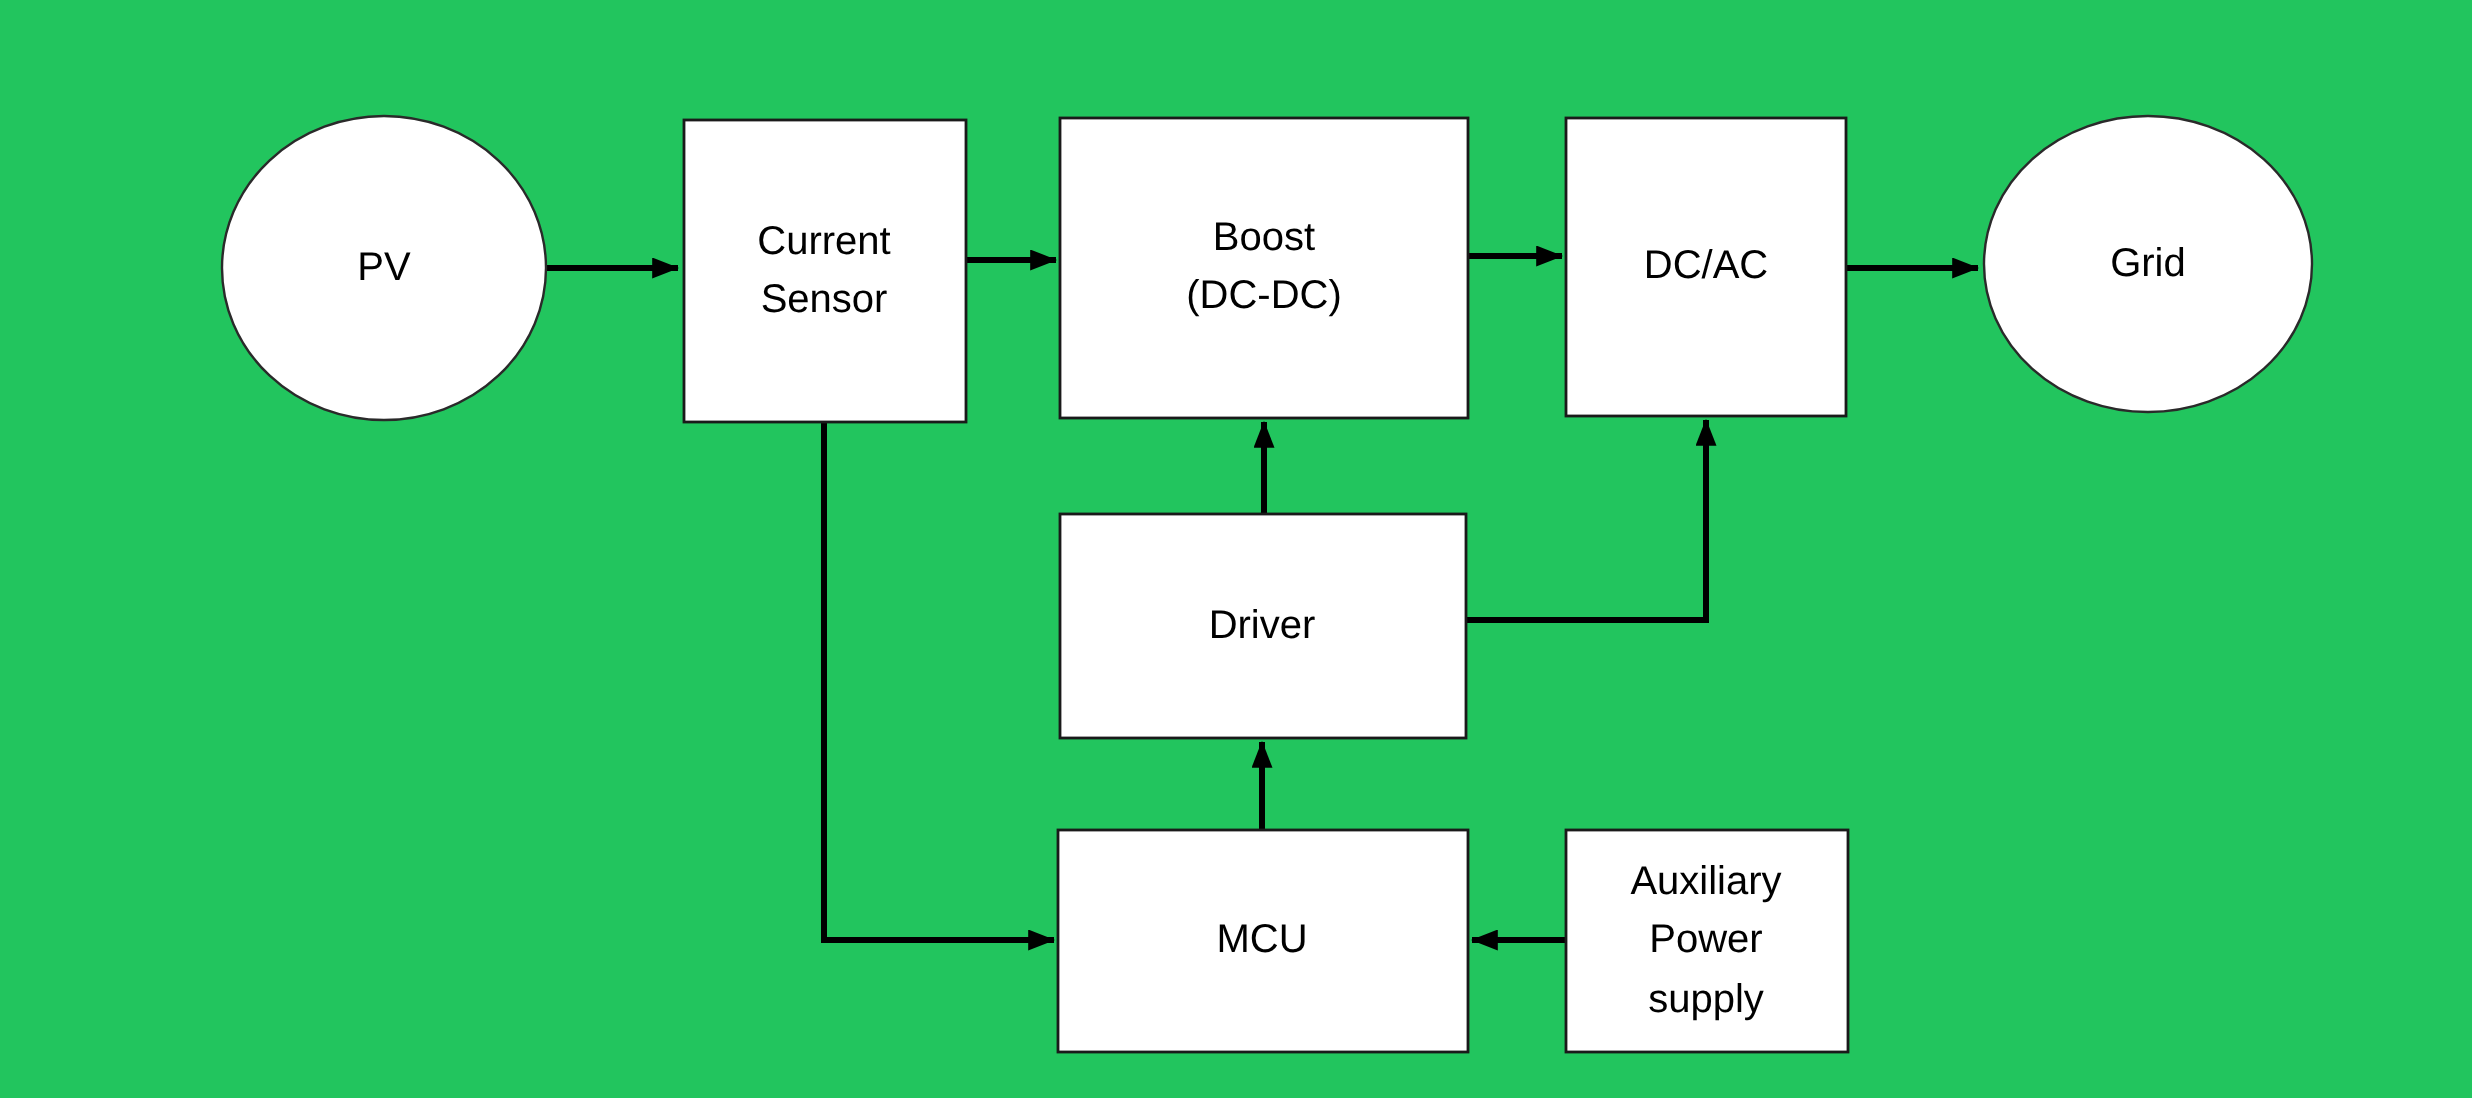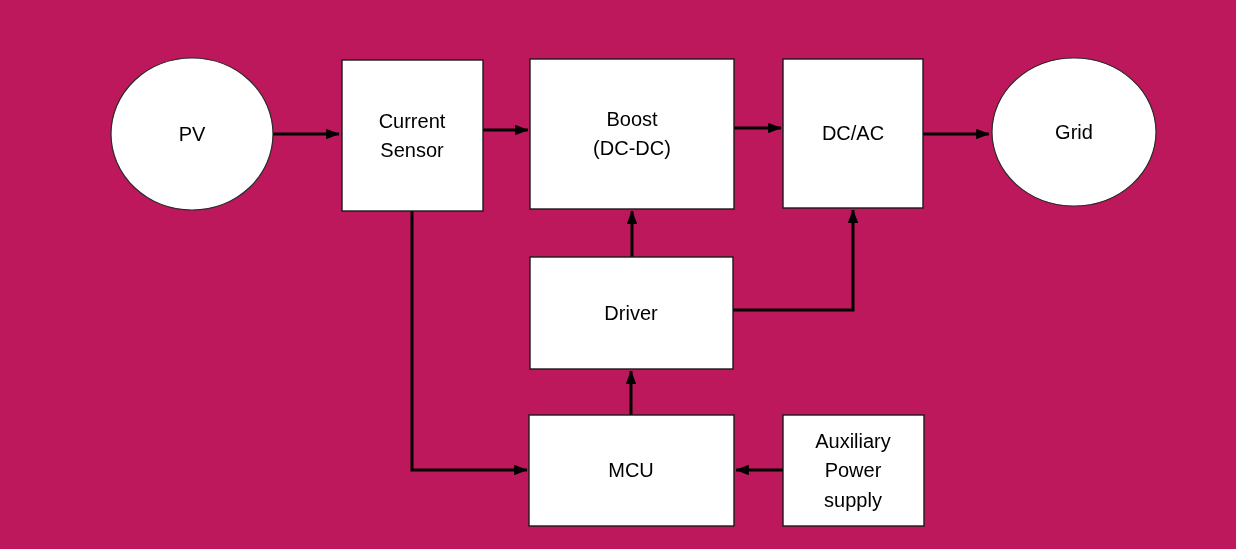--- a/index.html
+++ b/index.html
@@ -7,21 +7,21 @@
     padding: 0;
     background: #ffffff;
     width: 1236px;
     height: 549px;
     overflow: hidden;
   }
   .diagram-wrap {
     position: relative;
     width: 1236px;
     height: 549px;
-    background: #be185d;
+    background: #22c55e;
   }
   svg {
     display: block;
   }
   .node-shape {
     fill: #ffffff;
     stroke: #1a1a1a;
     stroke-width: 1.4;
   }
   .node-ellipse {

